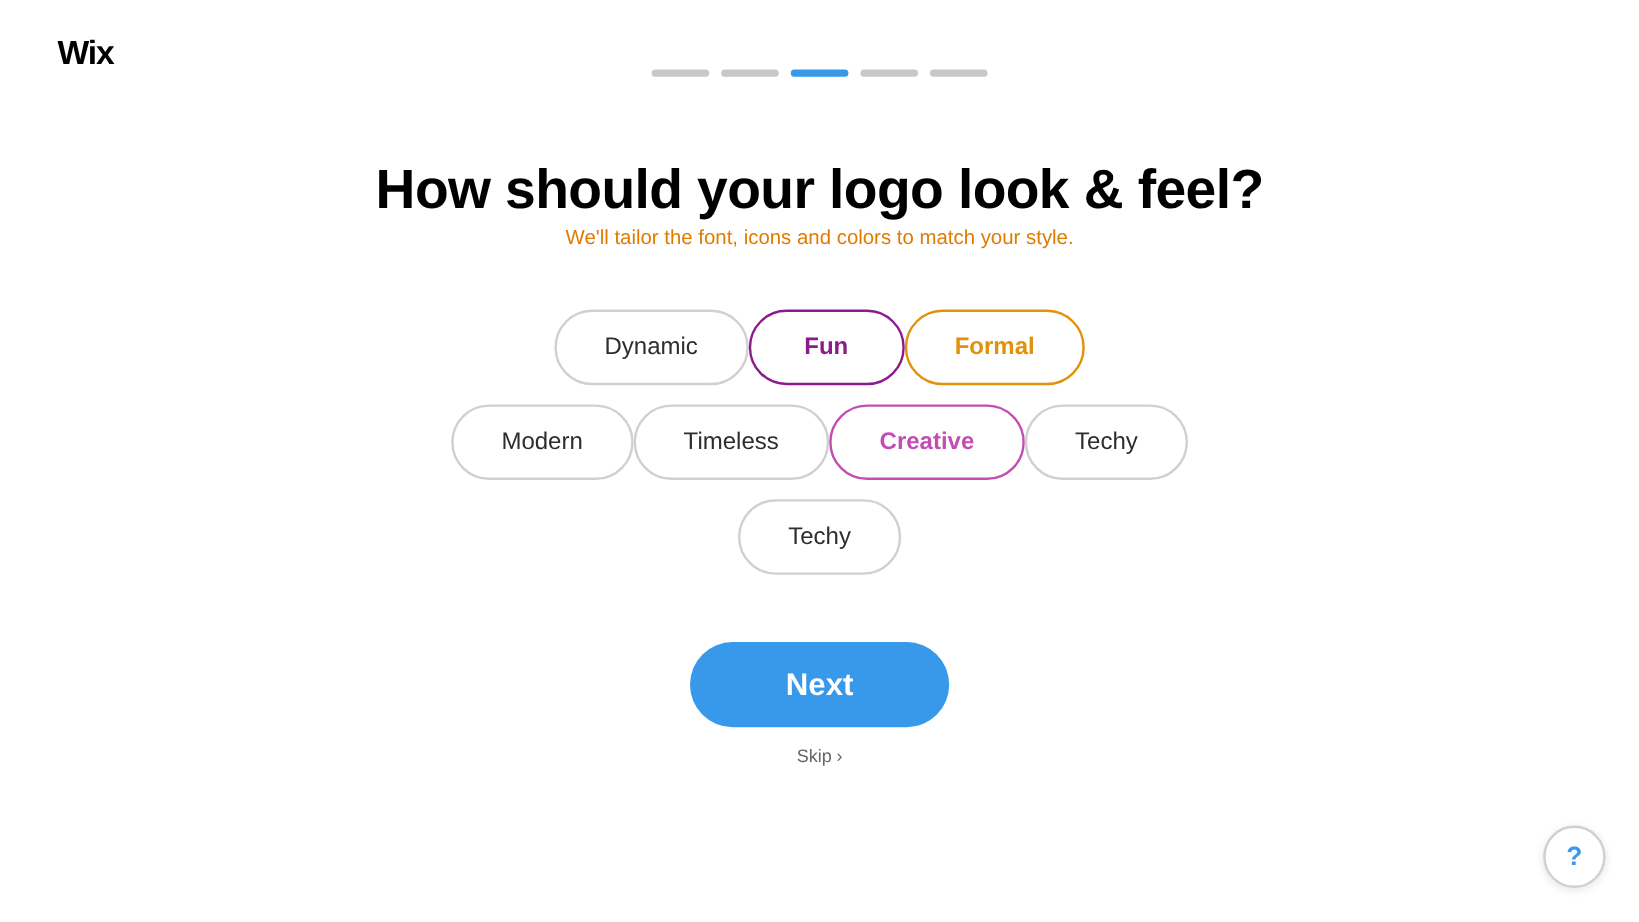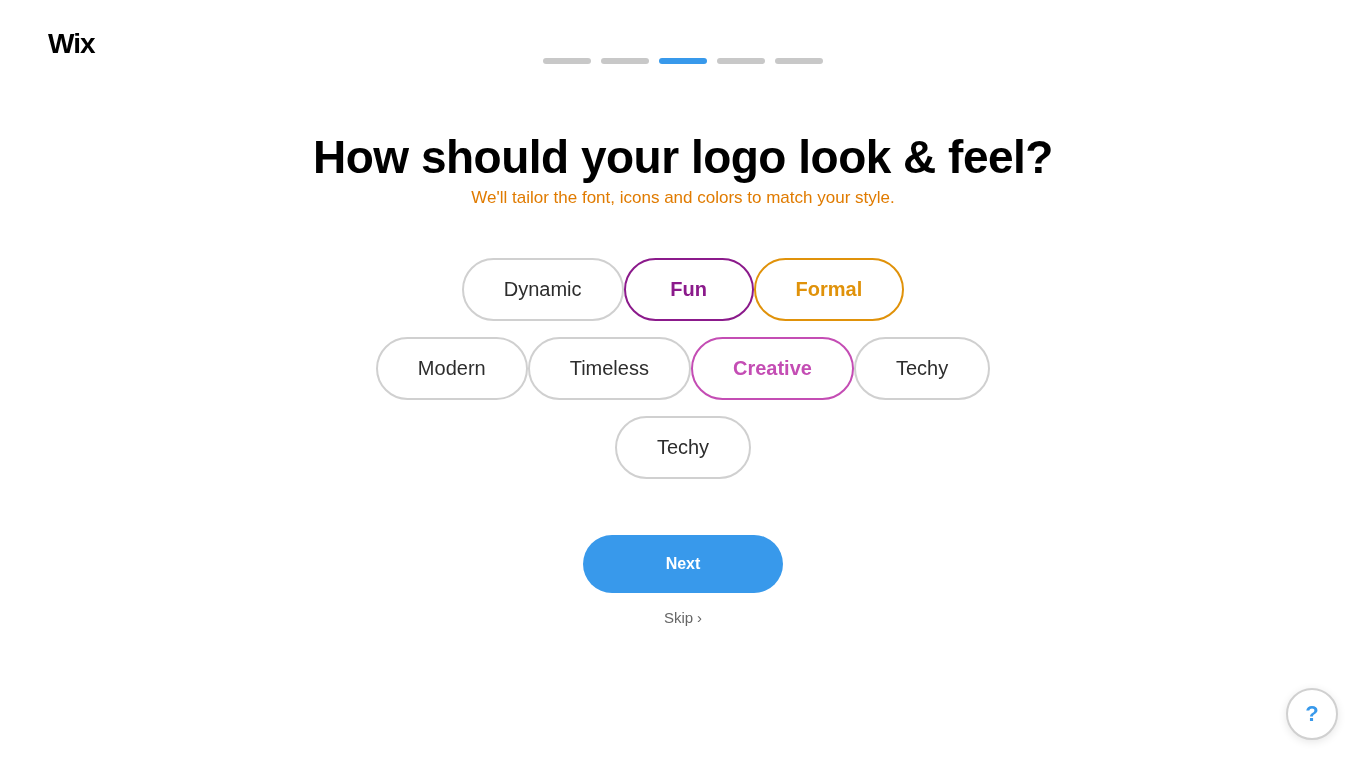--- a/index.html
+++ b/index.html
@@ -126,21 +126,21 @@
       font-weight: 600;
     }
 
     
     .next-btn {
       background: #3899eb;
       color: #fff;
       border: none;
       border-radius: 50px;
       padding: 20px 80px;
-      font-size: 16px;
+      font-size: 26px;
       font-weight: 600;
       cursor: pointer;
       margin-bottom: 16px;
       min-width: 200px;
     }
 
     .skip-link {
       font-size: 15px;
       color: #666;
       cursor: pointer;

